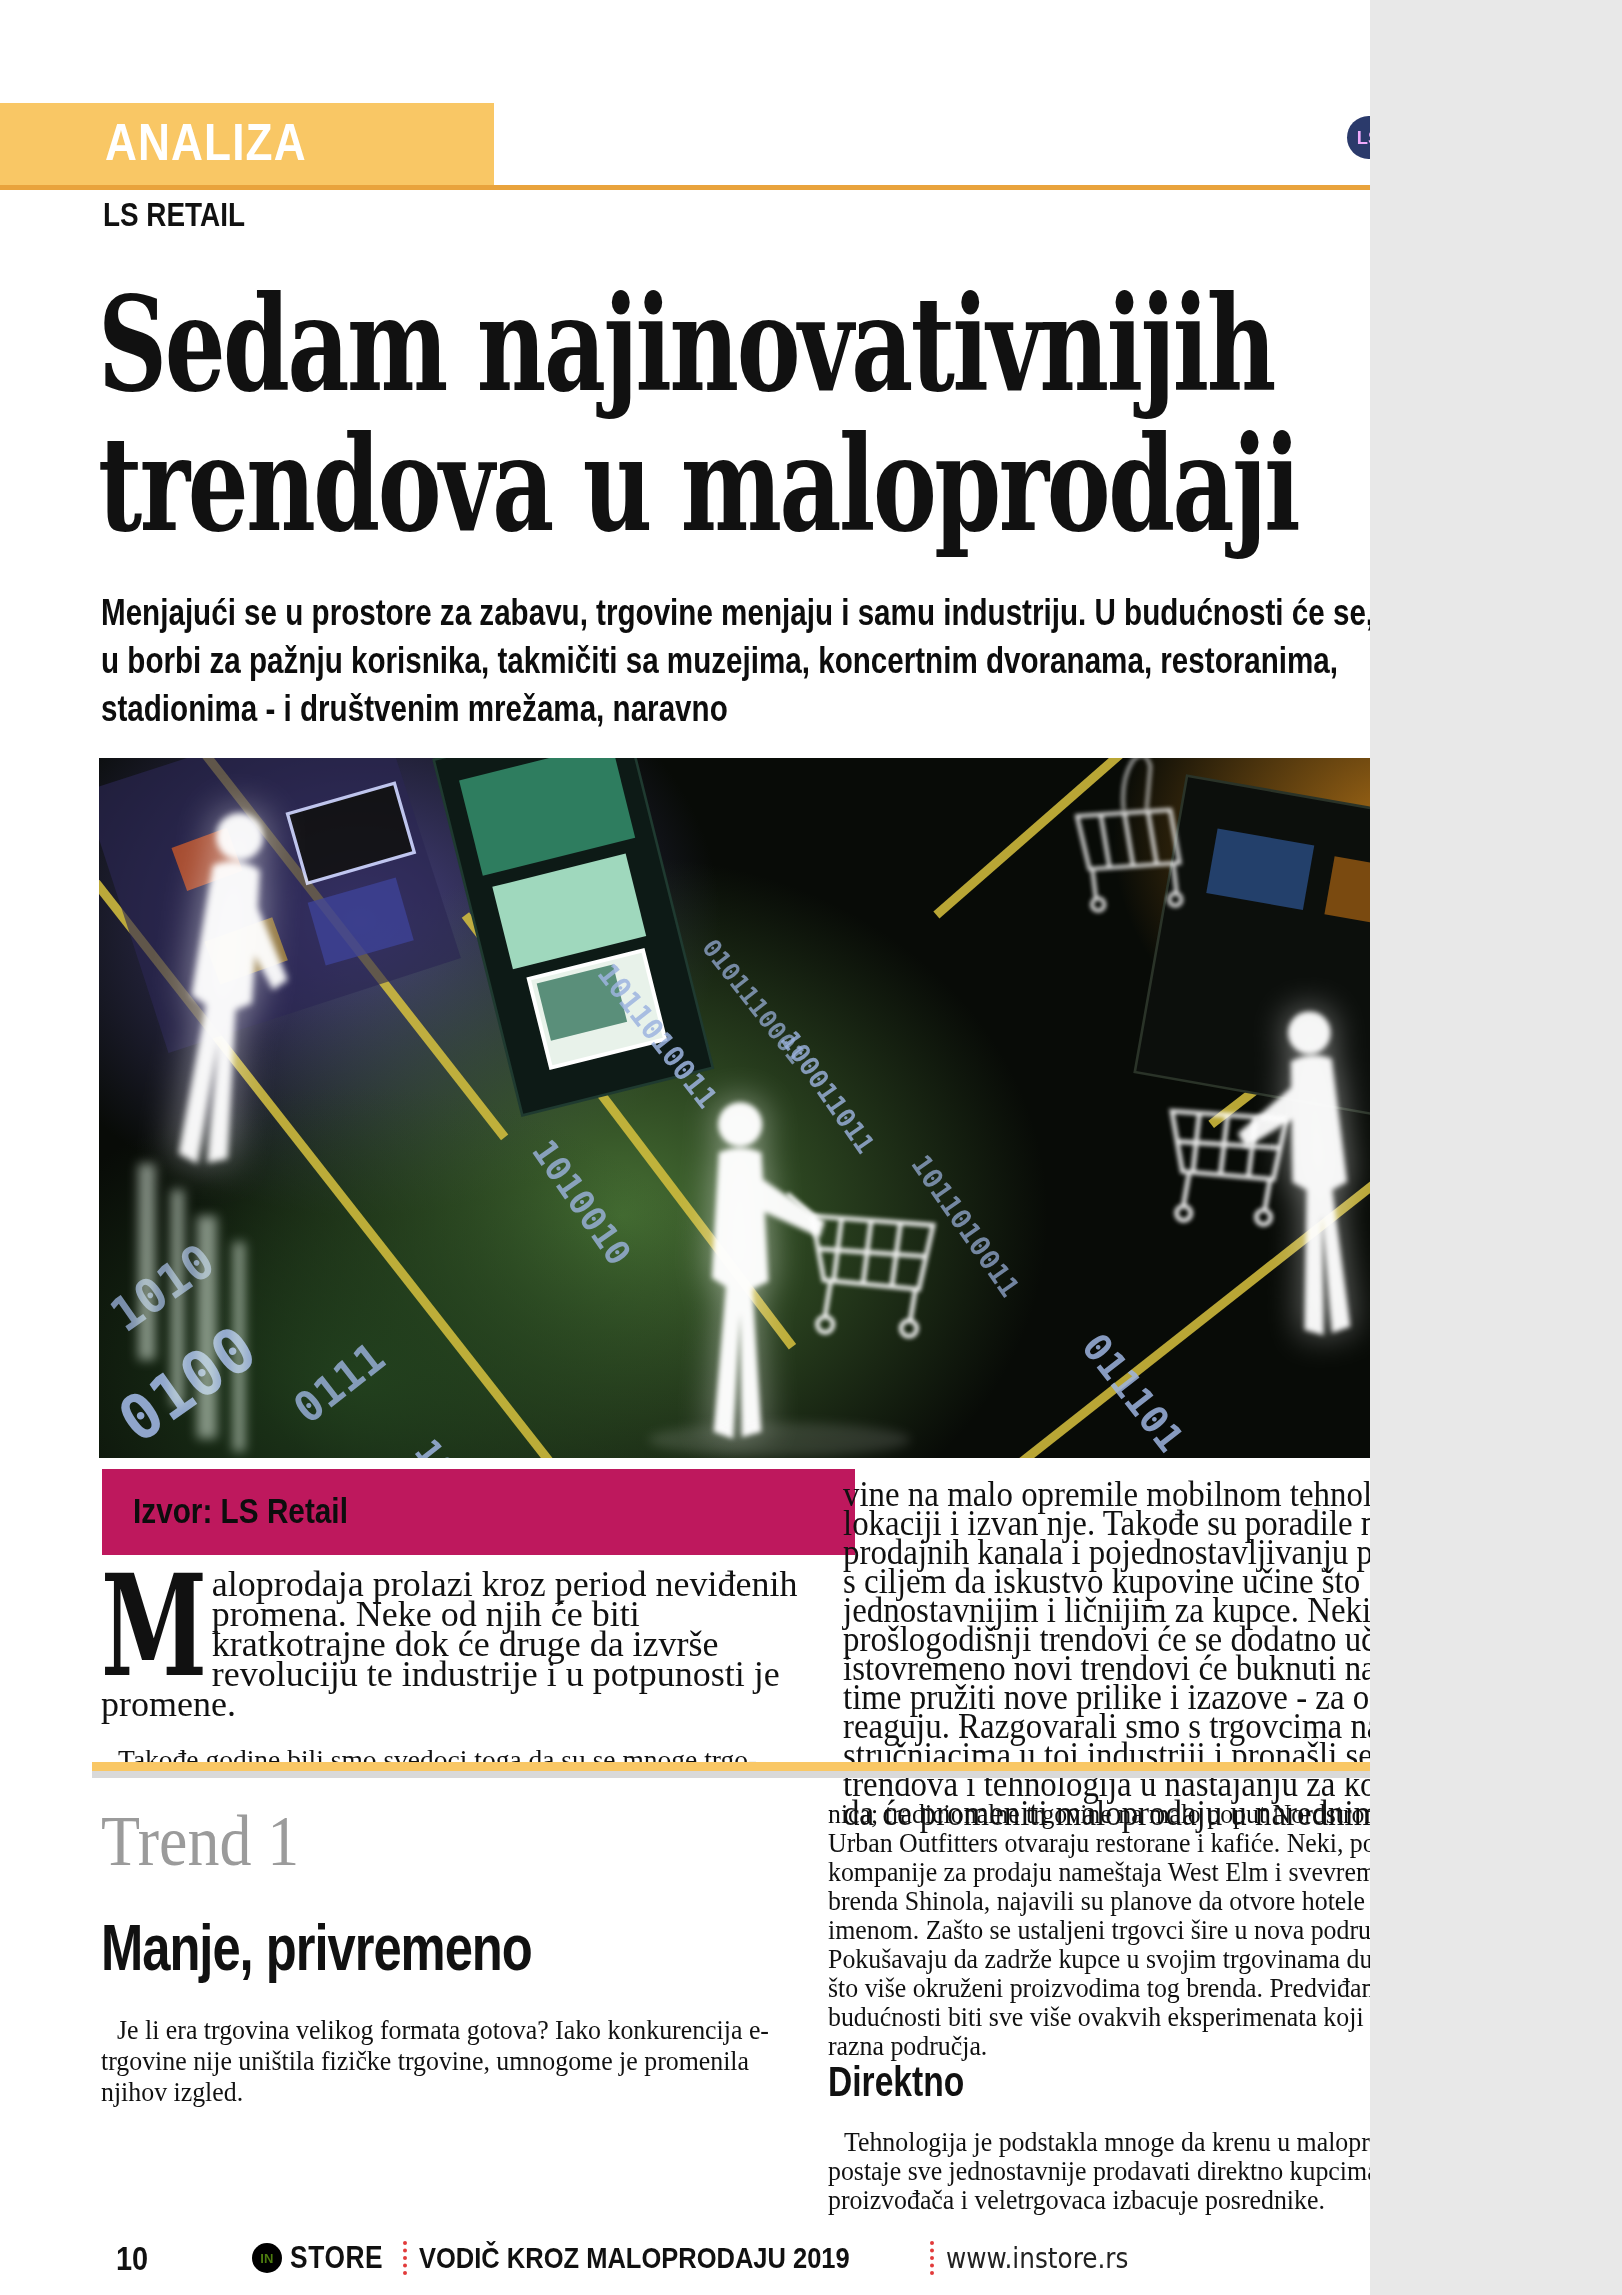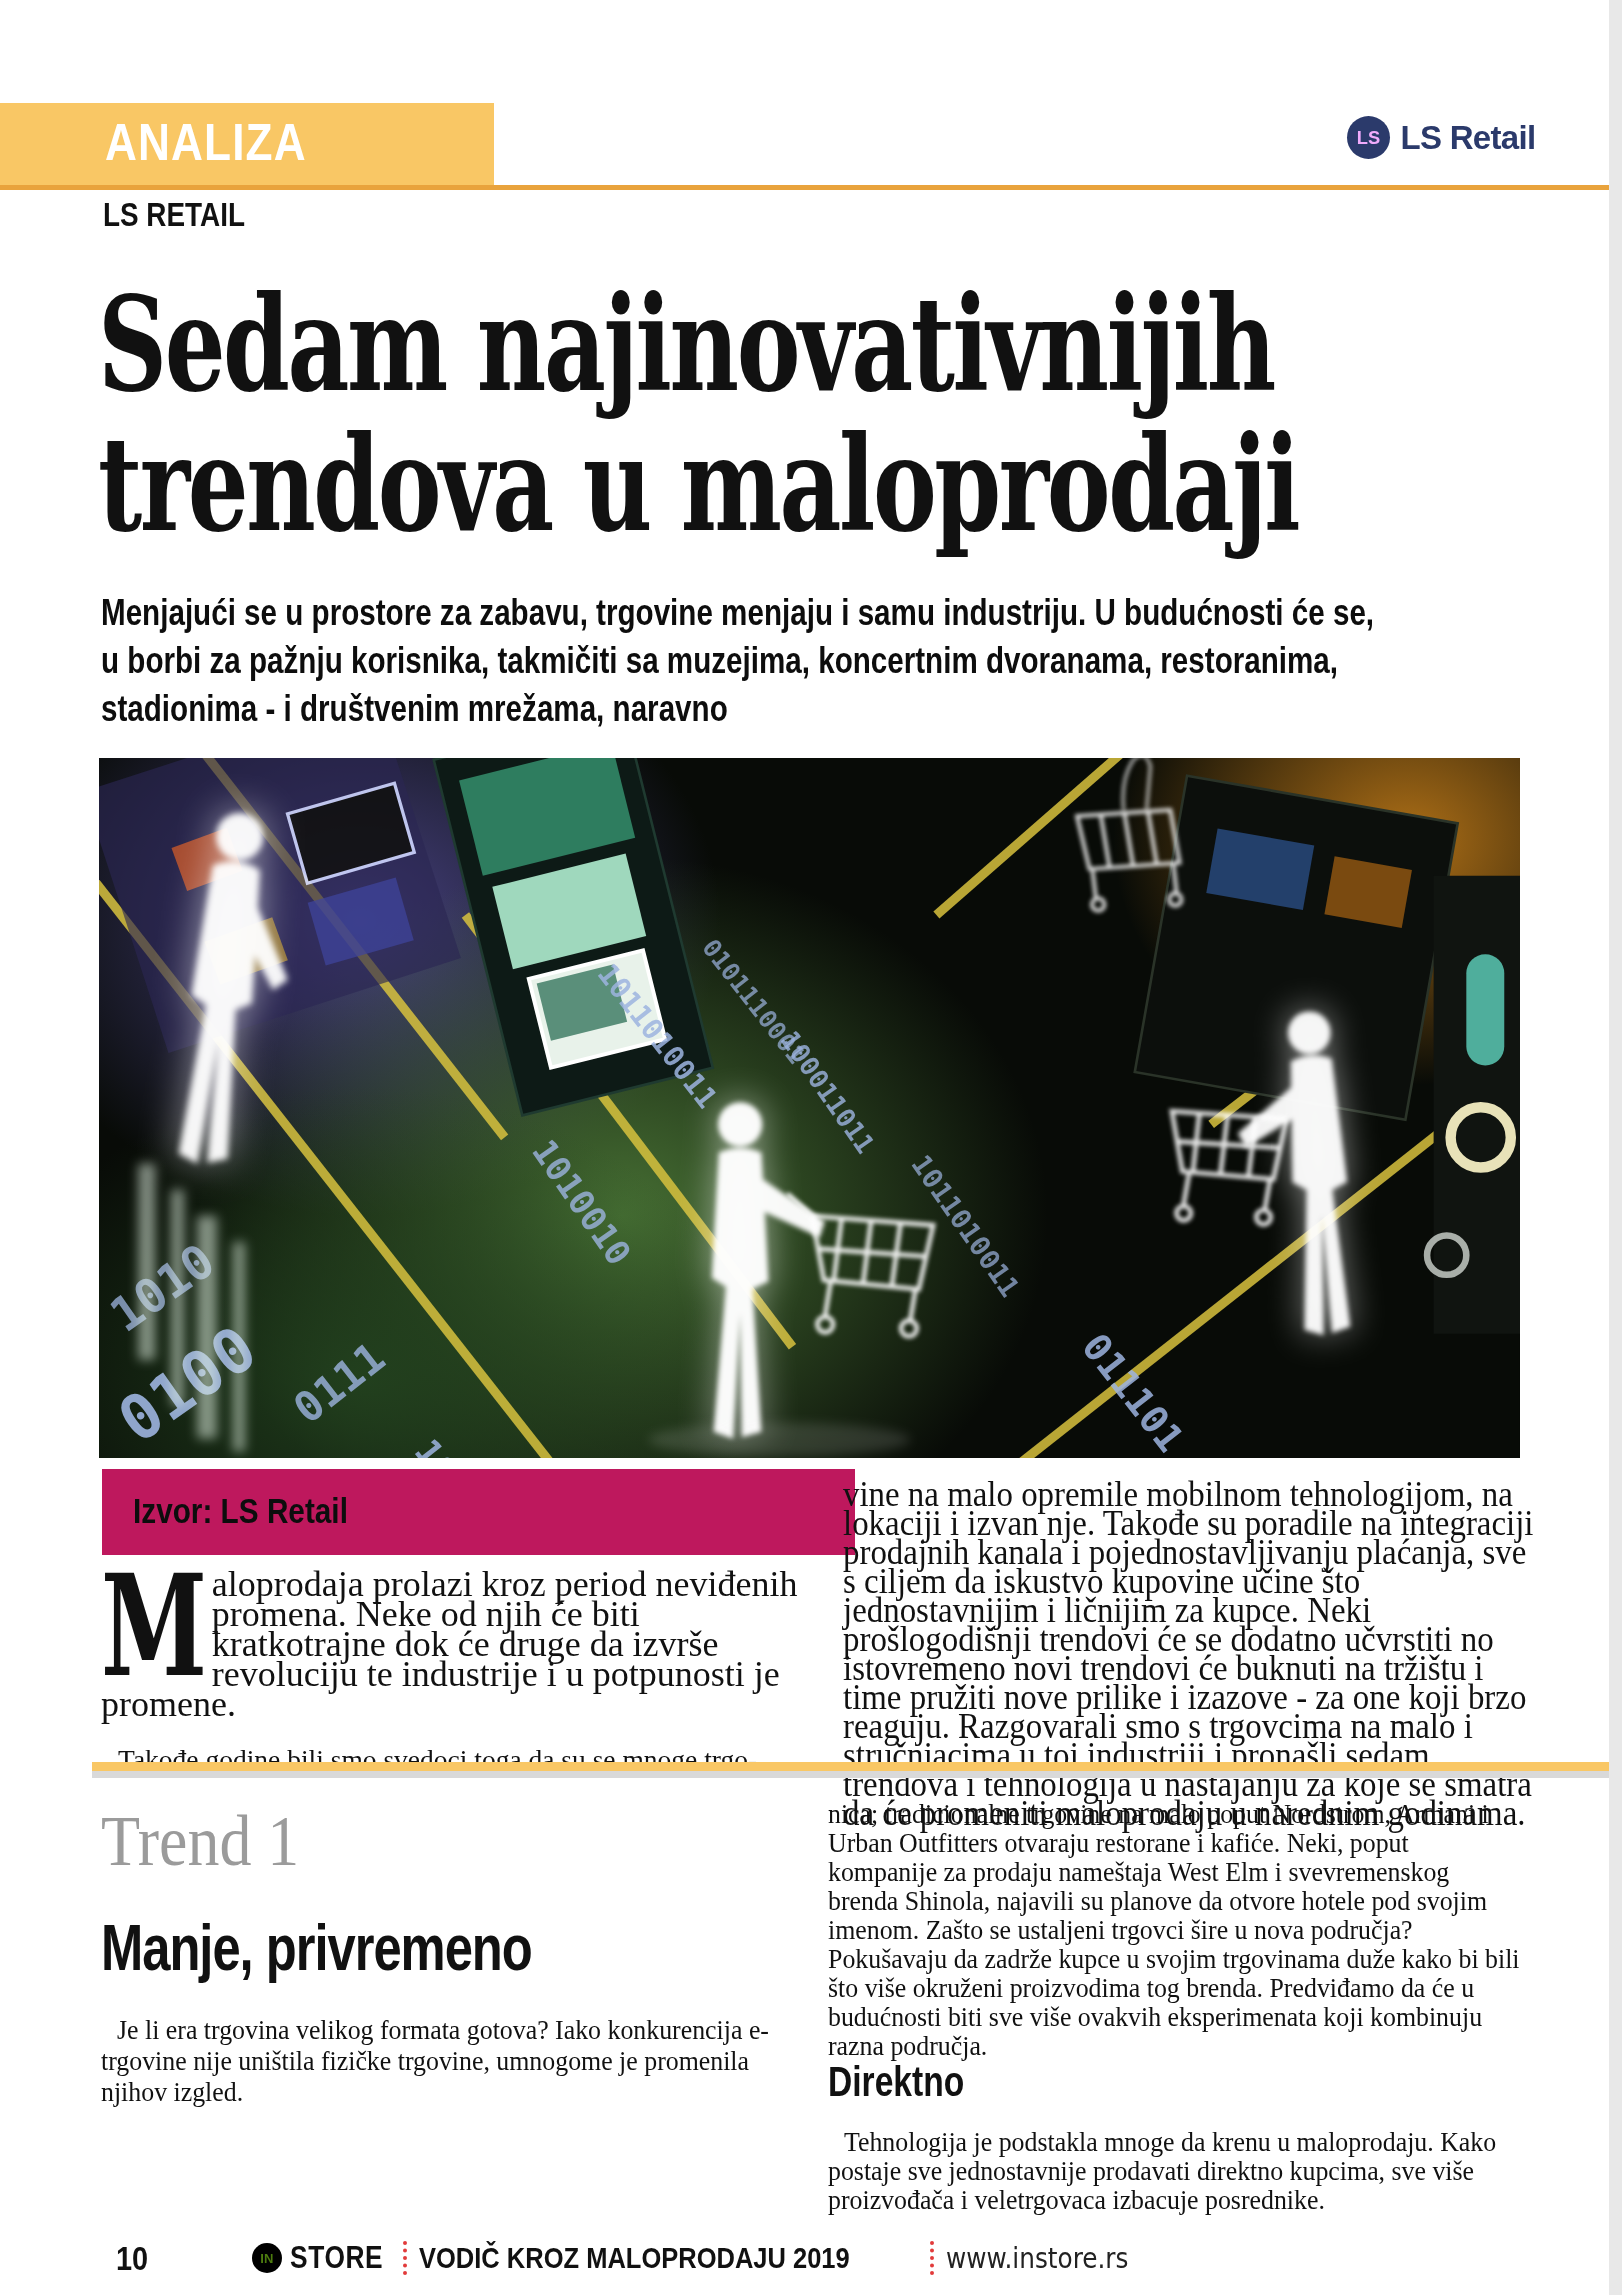--- a/index.html
+++ b/index.html
@@ -1,16 +1,16 @@
 <!DOCTYPE html>
 <html style="font-size:10.5px"><head>
 <meta charset="utf-8">
 <style>
   html,body{margin:0;padding:0;background:#e8e8e8;}
-  .page{position:relative;width:1609px;height:2295px;background:#ffffff;overflow:hidden;
+  .page{position:relative;width:1370px;height:2295px;background:#ffffff;overflow:hidden;
         font-family:"Liberation Serif",serif;color:#111;}
   
   .kicker{position:absolute;left:0;top:103px;width:494px;height:82px;background:#F9C765;}
   .kicker-label{position:absolute;left:105px;top:50%;
         font-family:"Liberation Sans",sans-serif;font-weight:bold;font-size:52px;color:#ffffff;
         letter-spacing:1.3px;white-space:nowrap;transform:translateY(-54%) scaleX(0.85);transform-origin:left center;}
   .top-rule{position:absolute;left:0;top:185px;width:1623px;height:4.6px;background:#E9A33C;}
   .logo{position:absolute;left:1347px;top:116px;display:flex;align-items:center;gap:10.5px;}
   .logo-circle{width:43px;height:43px;border-radius:50%;background:#2B3A6B;color:#f0abfc;
         display:flex;align-items:center;justify-content:center;

